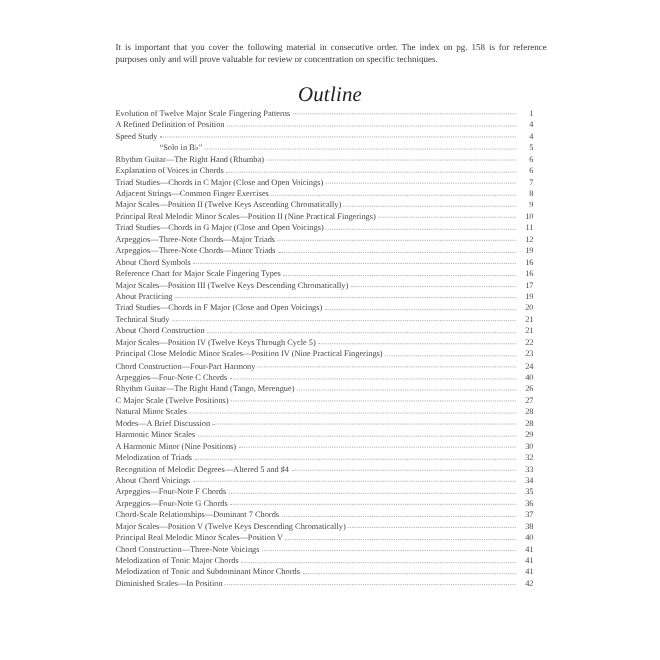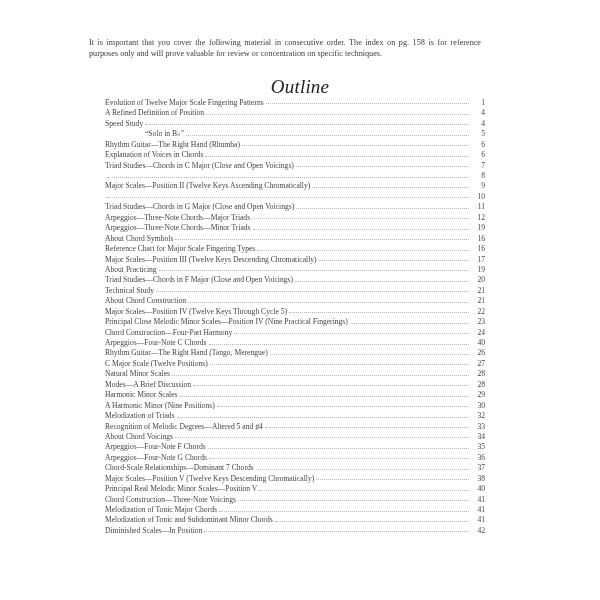--- a/index.html
+++ b/index.html
@@ -10,21 +10,21 @@
     body {
       width: 600px;
       height: 600px;
       position: relative;
       overflow: hidden;
       font-family: "Liberation Serif", "DejaVu Serif", serif;
       color: #3a3a3a;
     }
     .intro {
       position: absolute;
-      left: 89px;
+      left: 105px;
       top: 29px;
       width: 392px;
       font-size: 8.2px;
       line-height: 11px;
       color: #3c3c3c;
       text-align: justify;
     }
     .title {
       position: absolute;
       left: 0;
@@ -111,29 +111,31 @@
       <span class="toc-title">Explanation of Voices in Chords</span>
       <span class="toc-leader"></span>
       <span class="toc-page">6</span>
     </li>
   <li class="toc-row">
       <span class="toc-title">Triad Studies—Chords in C Major (Close and Open Voicings)</span>
       <span class="toc-leader"></span>
       <span class="toc-page">7</span>
     </li>
   <li class="toc-row">
+      <span class="toc-title">Adjacent Strings—Common Finger Exercises</span>
       <span class="toc-leader"></span>
       <span class="toc-page">8</span>
     </li>
   <li class="toc-row">
       <span class="toc-title">Major Scales—Position II (Twelve Keys Ascending Chromatically)</span>
       <span class="toc-leader"></span>
       <span class="toc-page">9</span>
     </li>
   <li class="toc-row">
+      <span class="toc-title">Principal Real Melodic Minor Scales—Position II (Nine Practical Fingerings)</span>
       <span class="toc-leader"></span>
       <span class="toc-page">10</span>
     </li>
   <li class="toc-row">
       <span class="toc-title">Triad Studies—Chords in G Major (Close and Open Voicings)</span>
       <span class="toc-leader"></span>
       <span class="toc-page">11</span>
     </li>
   <li class="toc-row">
       <span class="toc-title">Arpeggios—Three-Note Chords—Major Triads</span>

